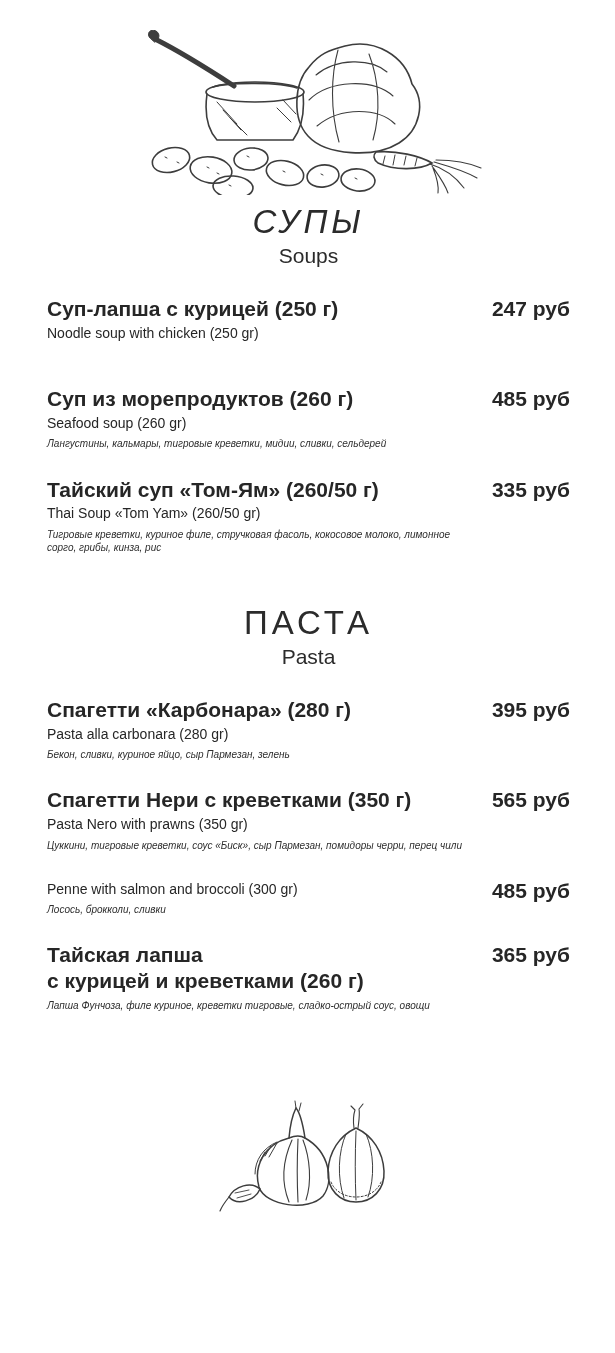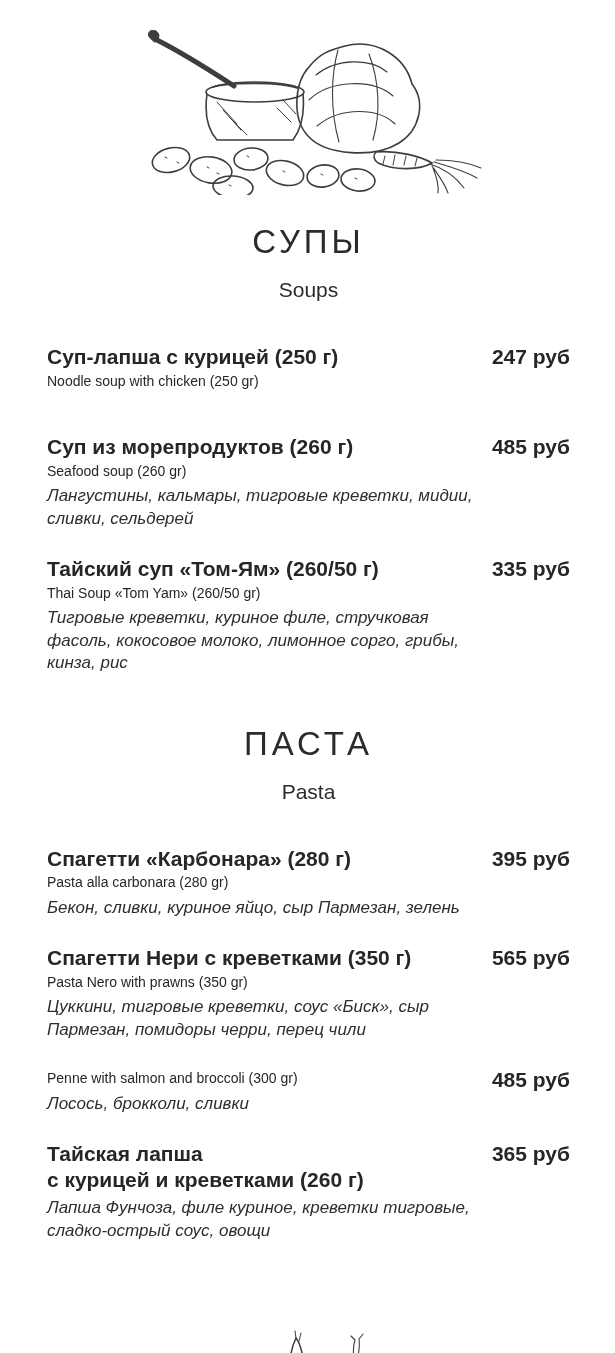--- a/index.html
+++ b/index.html
@@ -11,33 +11,33 @@
   .page{width:615px;height:1353px;position:relative;}
   .content{padding:0 45px 0 47px;}
 
   .illo-top{display:block;margin:30px auto 0;}
   .illo-bottom{display:block;margin:82px auto 0;}
 
   .section-title{
     margin:0;text-align:center;font-weight:400;font-size:33px;
     letter-spacing:4px;color:#2b2b2b;line-height:1.15;
   }
-  .sec-soups .section-title{margin-top:28px;}
+  .sec-soups .section-title{margin-top:8px;font-style:italic;}
   .sec-pasta .section-title{margin-top:50px;}
   .section-subtitle{
-    text-align:center;font-size:21px;color:#2b2b2b;margin-top:16px;line-height:1.2;
+    text-align:center;font-size:21px;color:#2b2b2b;margin-top:2px;line-height:1.2;
   }
-  .section-items{margin-top:42px;}
+  .section-items{margin-top:28px;}
 
   .item{display:flex;align-items:flex-start;margin-bottom:26px;}
   .item.gap-lg{margin-bottom:44px;}
   .item-main{flex:1;min-width:0;}
   .item-name{font-size:21px;font-weight:700;line-height:1.22;color:#262626;}
   .item-en{font-size:14px;font-weight:400;line-height:1.25;margin-top:3px;color:#262626;}
-  .item-desc{font-size:17px;font-style:italic;line-height:1.32;margin-top:5px;color:#2e2e2e;}
+  .item-desc{font-size:10px;font-style:italic;line-height:1.32;margin-top:5px;color:#2e2e2e;}
   .item-price{
     font-size:21px;font-weight:700;line-height:1.22;color:#262626;
     white-space:nowrap;margin-left:14px;
   }
 </style>
 </head>
 <body>
 
 <div class="page">
 

